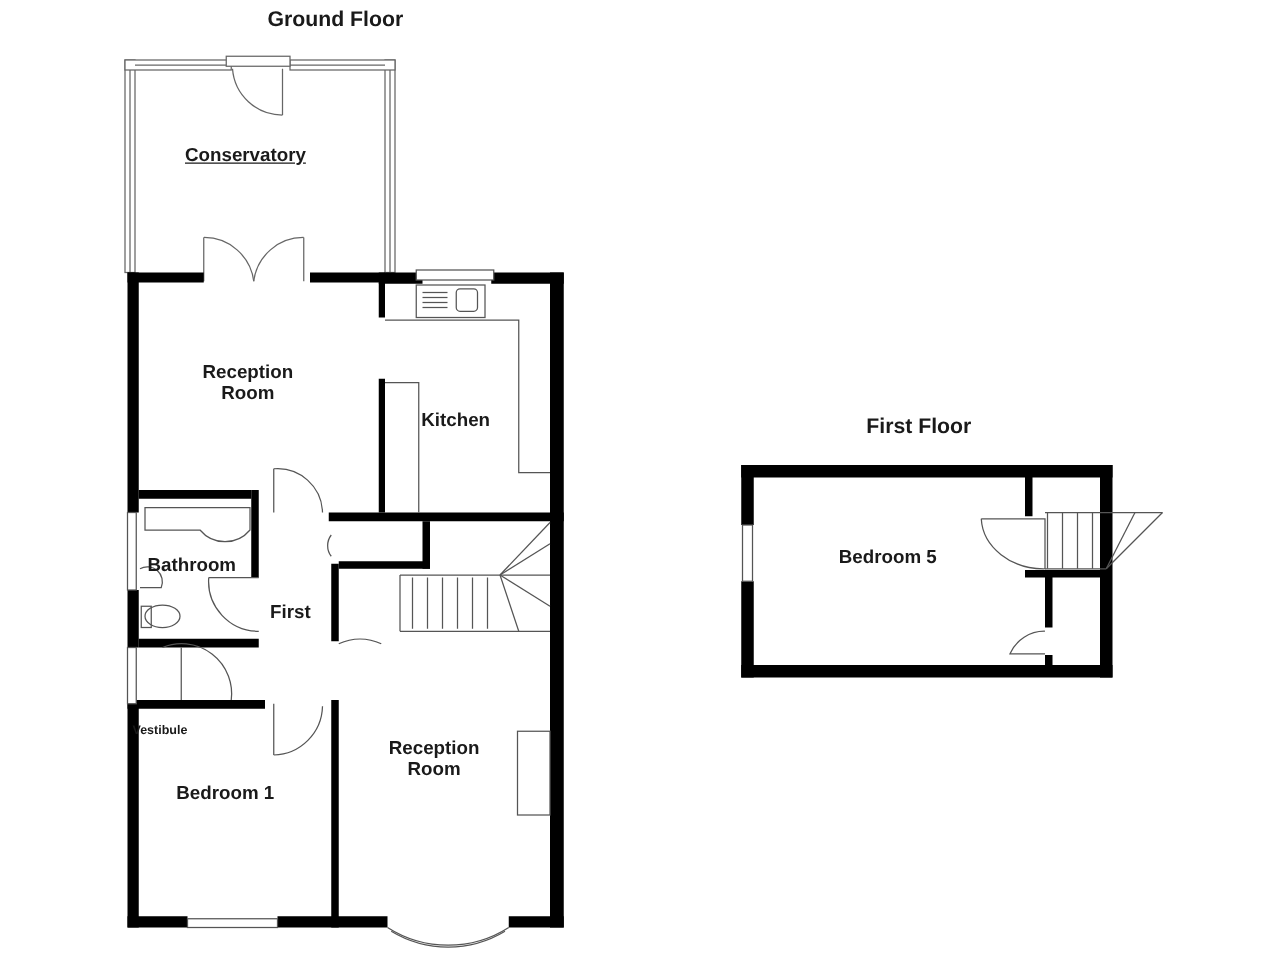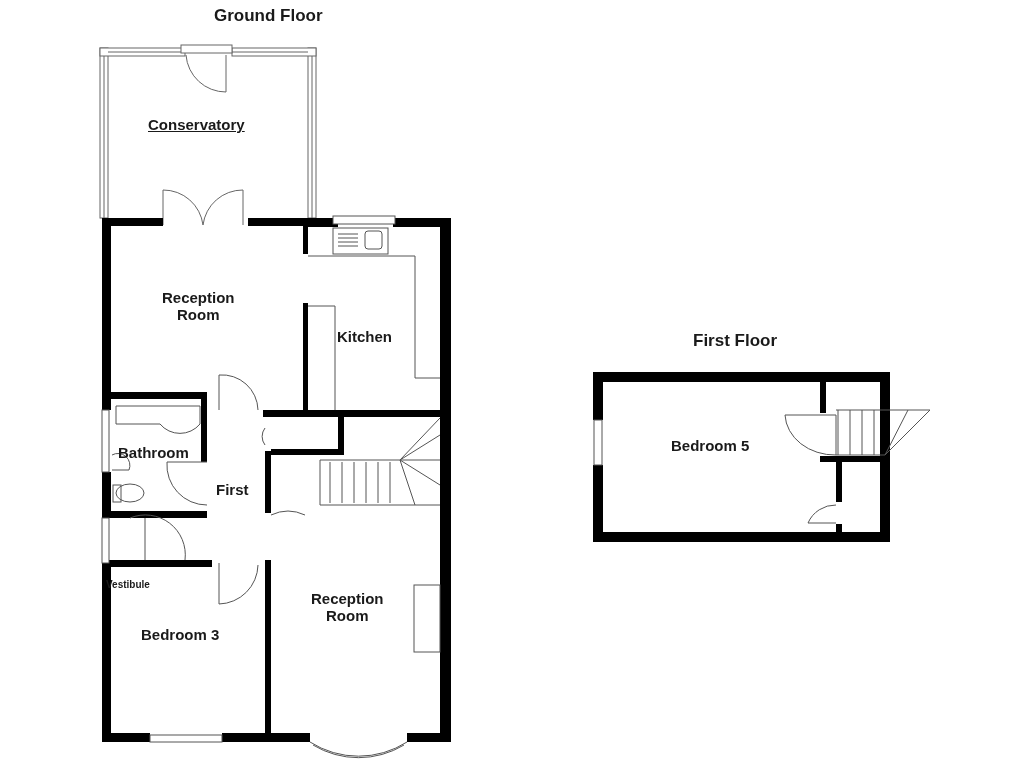--- a/index.html
+++ b/index.html
@@ -145,20 +145,20 @@
 
 <div class="label room" style="left:162px; top:290px;">
   <div>Reception</div>
   <div>Room</div>
 </div>
 
 <div class="label room" style="left:337px; top:305px;margin-top:24px;">Kitchen</div>
 <div class="label room" style="left:118px; top:445px;">Bathroom</div>
 <div class="label room" style="left:216px; top:482px;">First</div>
 <div class="label room-sm" style="left:106px; top:536px;margin-top:43px;">Vestibule</div>
-<div class="label room" style="left:141px; top:627px;">Bedroom 3</div>
+<div class="label room" style="left:141px; top:627px;">Bedroom 1</div>
 
 <div class="label room" style="left:311px; top:591px;">
   <div>Reception</div>
   <div>Room</div>
 </div>
 
 <div class="label room" style="left:671px; top:438px;">Bedroom 5</div>
 
 </body></html>

